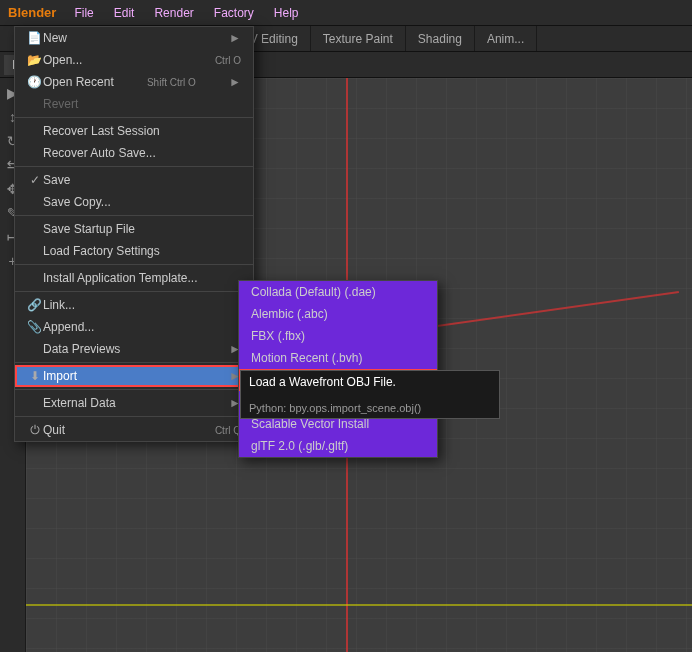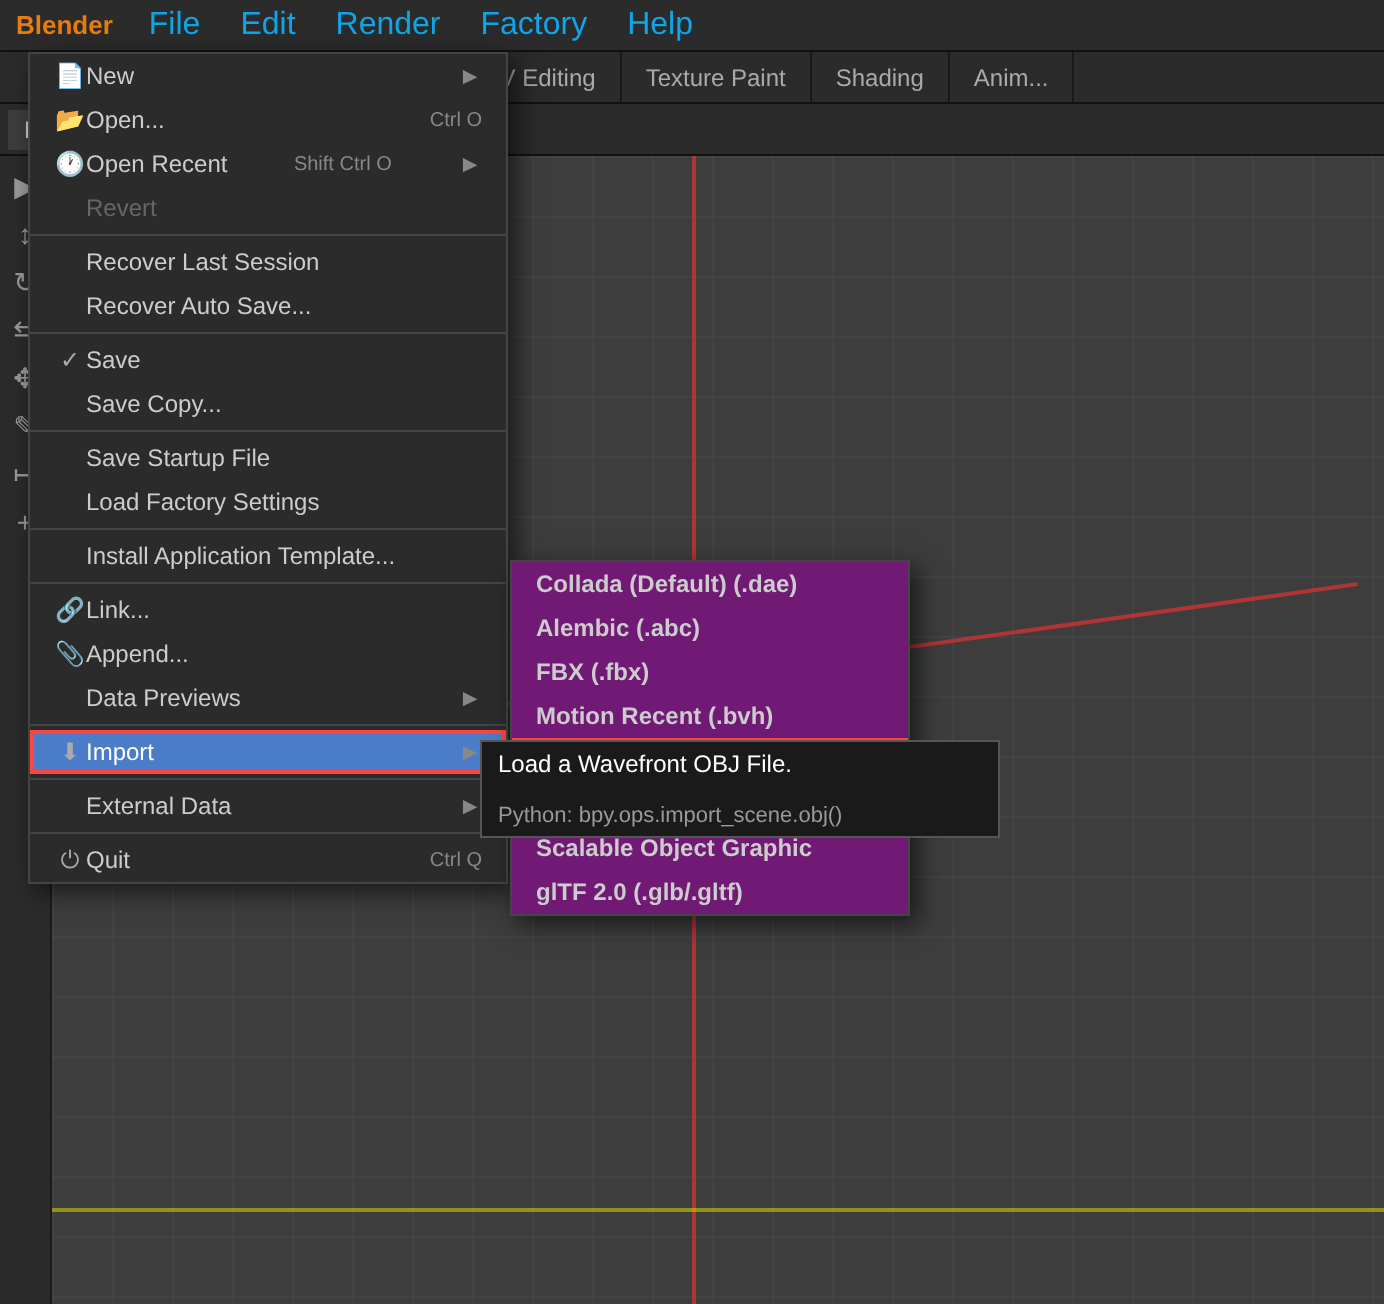--- a/index.html
+++ b/index.html
@@ -26,23 +26,23 @@
       align-items: center;
       padding: 0 8px;
       color: #e87d0d;
       font-weight: bold;
       font-size: 13px;
     }
     .menu-item {
       display: flex;
       align-items: center;
       padding: 0 10px;
-      color: #0ea5e9;
-      cursor: pointer;
-      font-size: 16px;
+      color: #f0abfc;
+      cursor: pointer;
+      font-size: 12px;
     }
 
     
     .workspace-tabs {
       display: flex;
       align-items: stretch;
       background: #2b2b2b;
       height: 26px;
       border-bottom: 1px solid #111;
       padding-left: 20px;
@@ -207,28 +207,27 @@
     }
     .dd-icon {
       width: 16px;
       text-align: center;
       color: #aaa;
     }
 
     
     .submenu {
       position: absolute;
-      left: 255px;
+      left: 238px;
       top: 280px;
-      background: #701a75;
+      background: #6d28d9;
       border: 1px solid #444;
       min-width: 200px;
       box-shadow: 4px 4px 12px rgba(0,0,0,0.6);
       z-index: 101;
-      font-weight: bold;
     }
     .submenu-item {
       display: flex;
       align-items: center;
       padding: 4px 12px;
       color: #ccc;
       cursor: pointer;
       font-size: 12px;
       min-height: 22px;
     }
@@ -471,21 +470,21 @@
   <div class="submenu-item">
     <span>Motion Recent (.bvh)</span>
   </div>
   <div class="submenu-item highlighted">
     <span>Wavefront (.obj)</span>
   </div>
   <div class="submenu-item">
     <span>STL (.stl)</span>
   </div>
   <div class="submenu-item">
-    <span>Scalable Object Graphic</span>
+    <span>Scalable Vector Install</span>
   </div>
   <div class="submenu-item">
     <span>glTF 2.0 (.glb/.gltf)</span>
   </div>
 </div>
 
 <div class="tooltip-box">
   <div class="tooltip-title">Load a Wavefront OBJ File.</div>
   <div class="tooltip-code">Python: bpy.ops.import_scene.obj()</div>
 </div>

